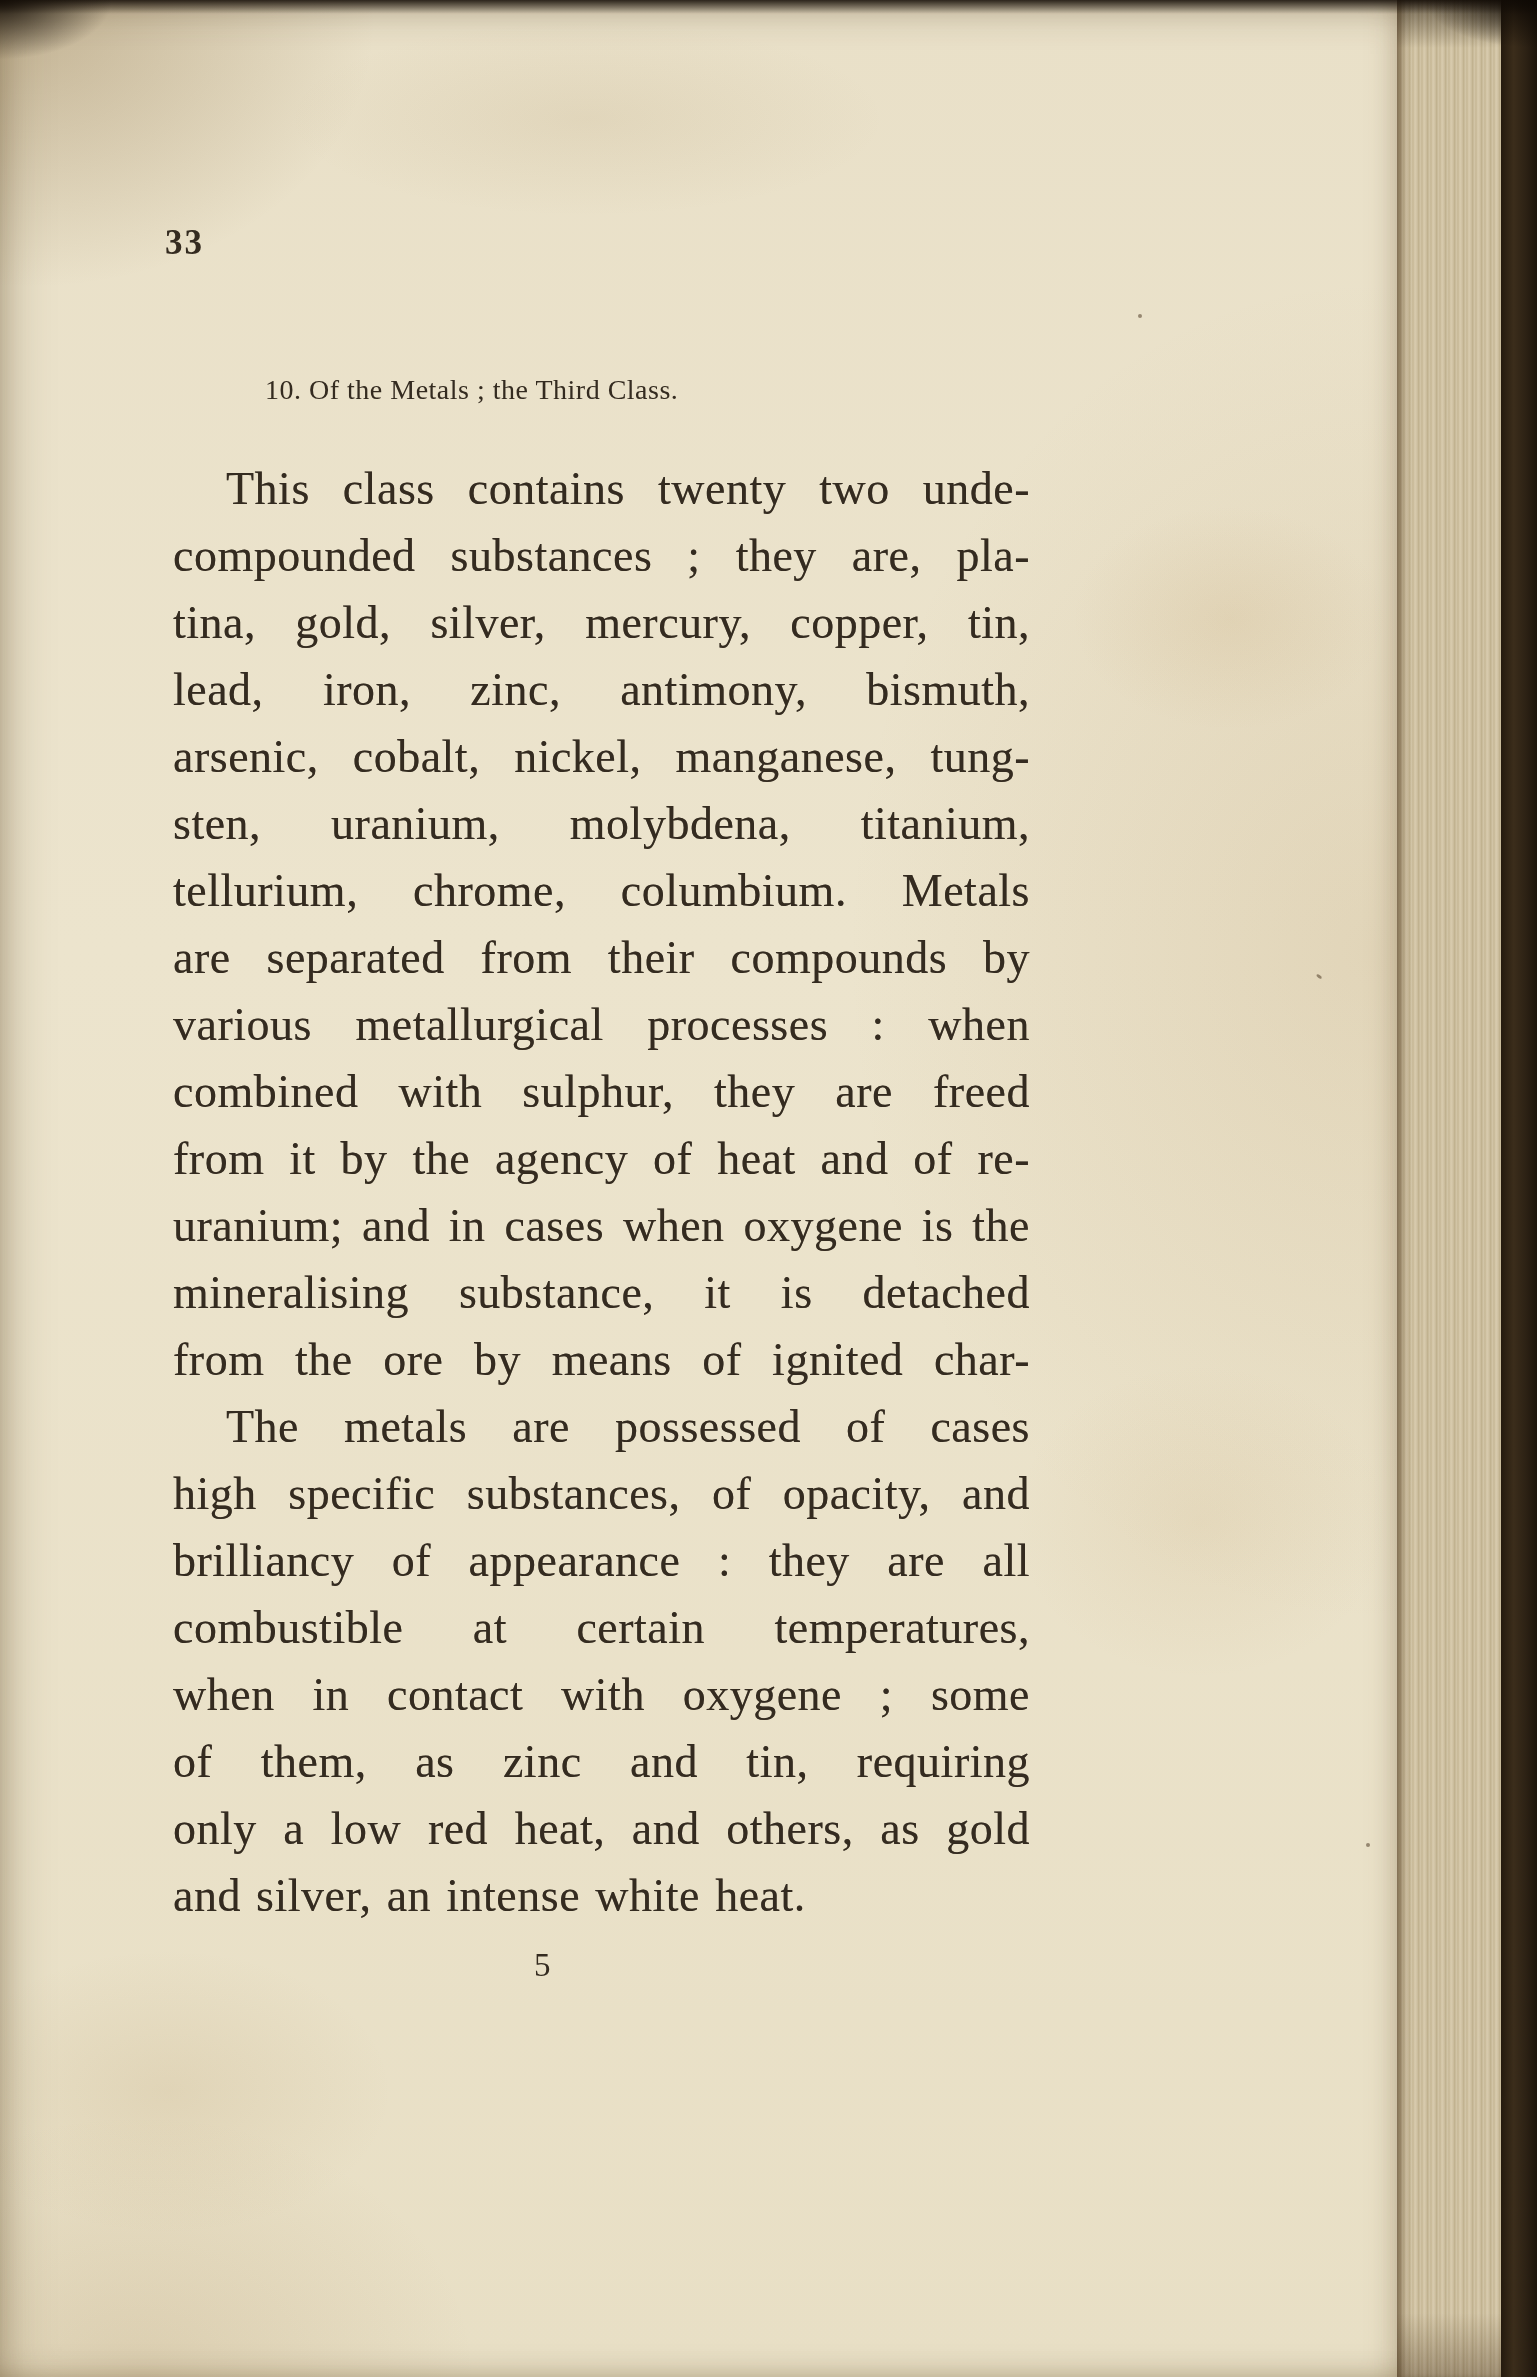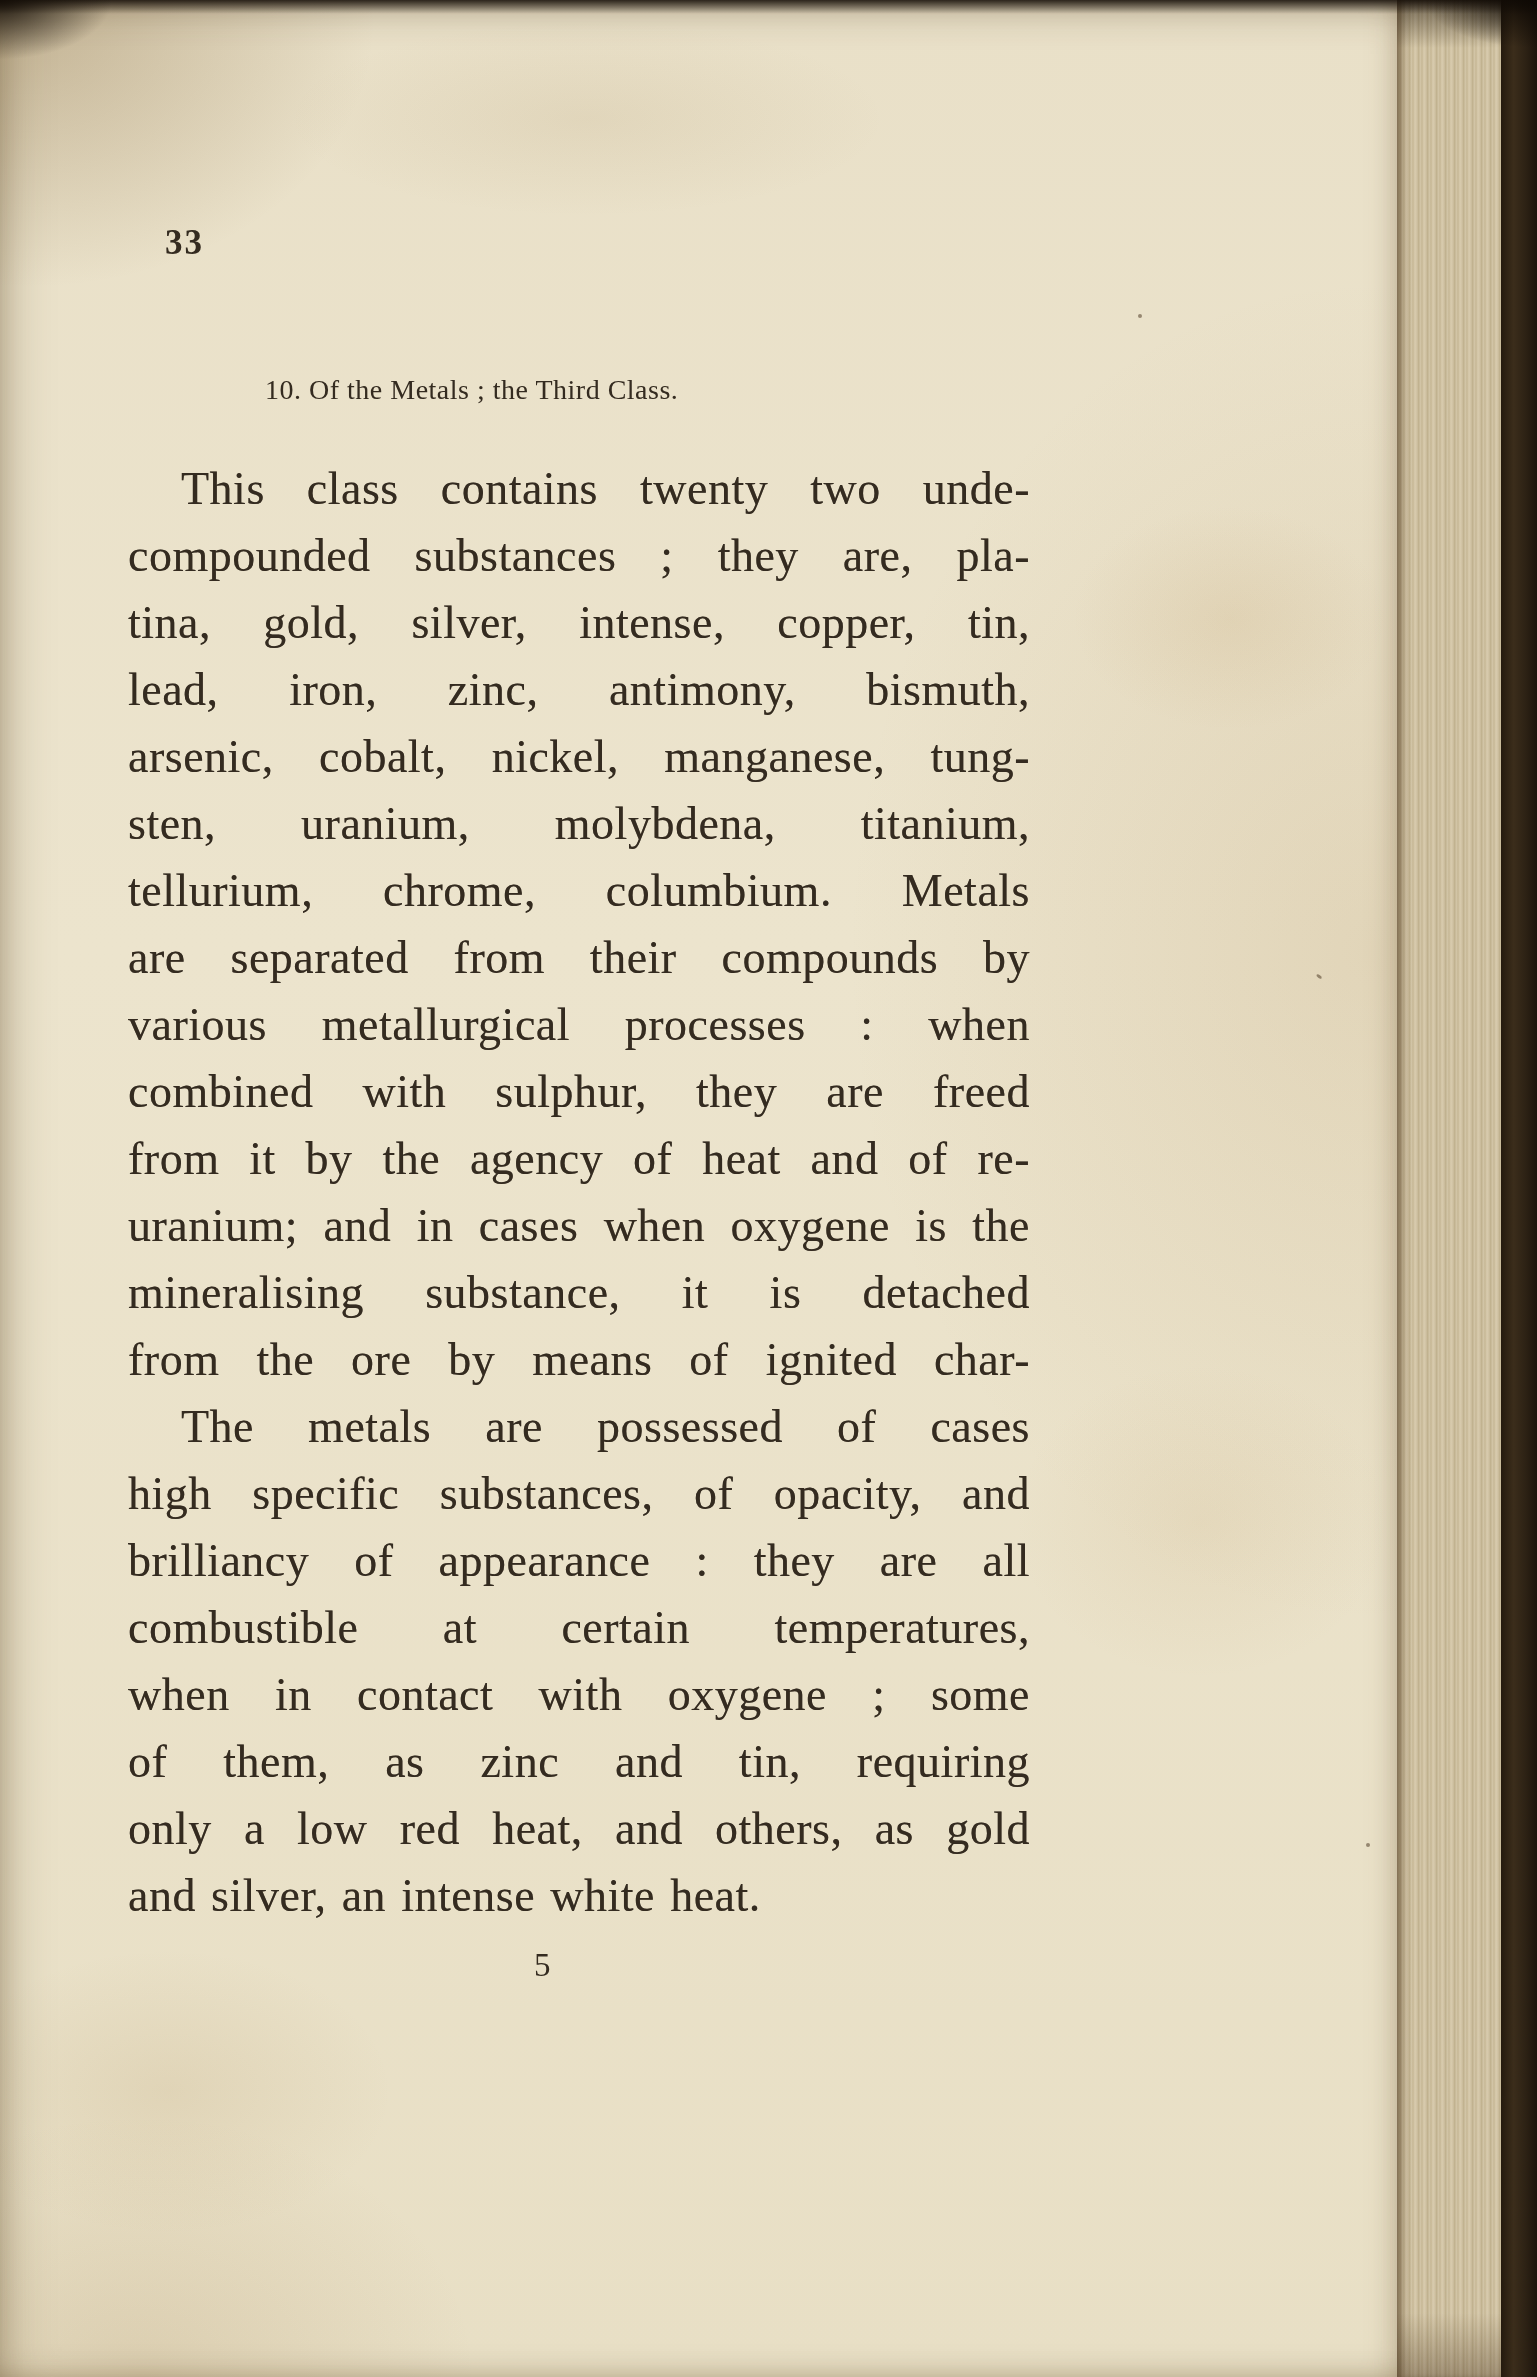--- a/index.html
+++ b/index.html
@@ -79,21 +79,21 @@
   .heading {
     position: absolute; top: 374px; left: 137px;
     font-size: 28px; letter-spacing: 0.5px; white-space: nowrap;
   }
   .body-text {
     position: absolute; top: 455px; left: 0; width: 100%;
     font-size: 46px; line-height: 67px; letter-spacing: 0.5px; word-spacing: 3.2px;
     text-shadow: 0 0 0.5px rgba(52,43,32,0.55);
   }
   .paragraph { margin: 0; }
-  .line { text-align: justify; text-align-last: justify; }
+  .line { text-align: justify; text-align-last: justify; margin-left: 45px; }
   .line.first { text-indent: 53px; }
   .line.last { text-align-last: left; }
 
   .signature { position: absolute; top: 1947px; left: 406px; font-size: 33px; }
 
   
   .speck { position: absolute; border-radius: 50%; background: rgba(80,62,40,0.55); }
   .speck.s1 { width: 4.3px;  height: 4.3px; left: 1138px; top: 314px; }
   .speck.s2 { width: 6.4px; height: 3.2px; left: 1316px; top: 975px; transform: rotate(35deg); }
   .speck.s3 { width: 4.3px;  height: 4.3px; left: 1366px; top: 1843px; }
@@ -106,21 +106,21 @@
   <div id="paper">
     <div id="aging"></div>
 
     <div id="text-block">
       <div class="page-number">33</div>
       <div class="heading">10. Of the Metals ; the Third Class.</div>
       <div class="body-text">
           <div class="paragraph">
             <div class="line first">This class contains twenty two unde-</div>
             <div class="line">compounded substances ; they are, pla-</div>
-            <div class="line">tina, gold, silver, intense, copper, tin,</div>
+            <div class="line">tina, gold, silver, mercury, copper, tin,</div>
             <div class="line">lead, iron, zinc, antimony, bismuth,</div>
             <div class="line">arsenic, cobalt, nickel, manganese, tung-</div>
             <div class="line">sten, uranium, molybdena, titanium,</div>
             <div class="line">tellurium, chrome, columbium. Metals</div>
             <div class="line">are separated from their compounds by</div>
             <div class="line">various metallurgical processes : when</div>
             <div class="line">combined with sulphur, they are freed</div>
             <div class="line">from it by the agency of heat and of re-</div>
             <div class="line">uranium; and in cases when oxygene is the</div>
             <div class="line">mineralising substance, it is detached</div>

